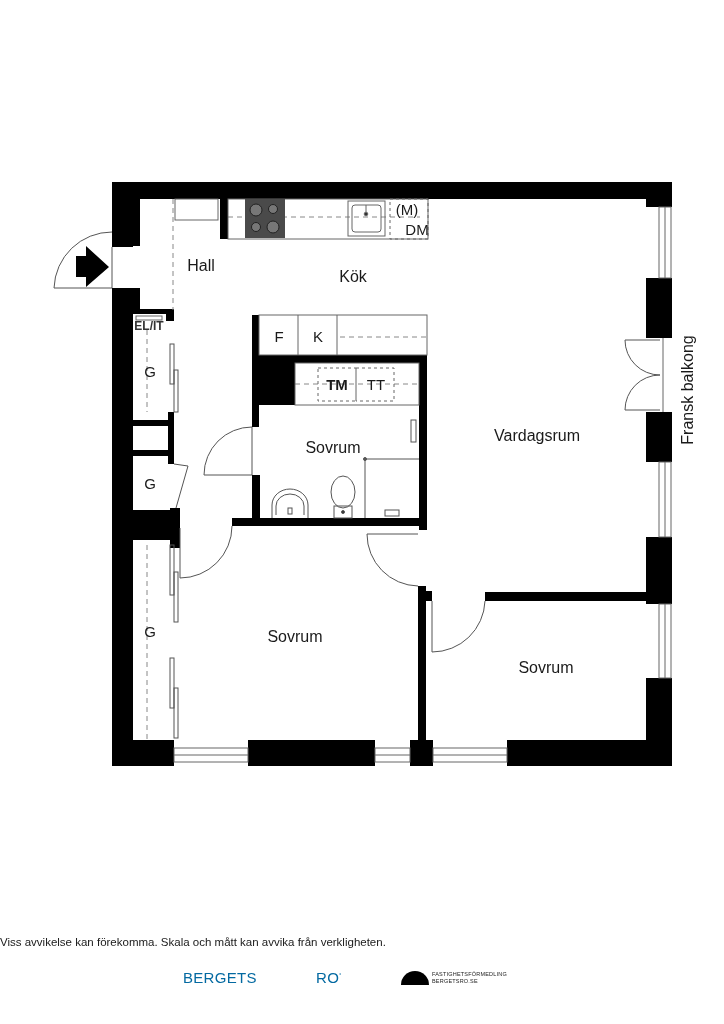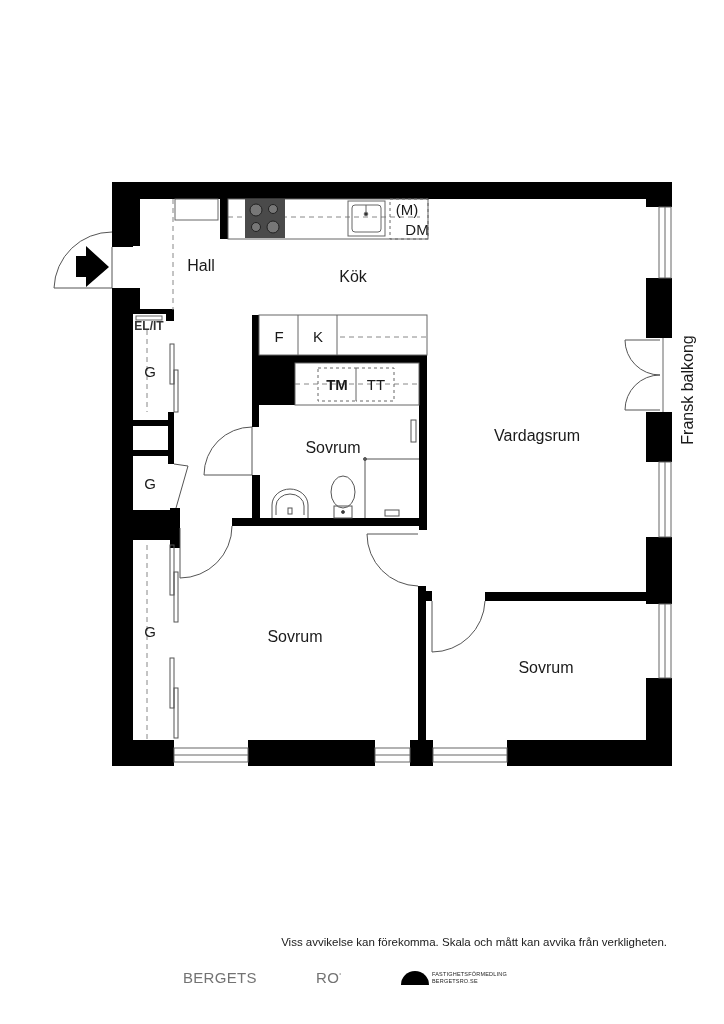--- a/index.html
+++ b/index.html
@@ -3,22 +3,22 @@
 <meta charset="utf-8">
 <style>
   html, body { margin: 0; padding: 0; background: #ffffff; }
   body { width: 724px; height: 1024px; position: relative; overflow: hidden; font-family: "Liberation Sans", sans-serif; color: #1a1a1a; }
   #plan { position: absolute; left: 0; top: 0; width: 724px; height: 1024px; }
   .lbl { position: absolute; font-family: "Liberation Sans", sans-serif; color: #1a1a1a; white-space: nowrap; transform: translate(-50%, -50%); }
   .room { font-size: 16px; }
   .small { font-size: 15px; }
   .tiny { font-size: 12px; font-weight: bold; color: #333; }
   .vertical { transform: translate(-50%, -50%) rotate(-90deg); font-size: 16px; }
-  .disclaimer { position: absolute; left: 0; width: 667px; top: 936px; text-align: right; font-size: 11.5px; color: #1a1a1a; }
-  .logo-text { position: absolute; font-size: 15px; letter-spacing: 0.3px; color: #737373; }
+  .disclaimer { position: absolute; left: 0; width: 667px; top: 936px; text-align: left; font-size: 11.5px; color: #1a1a1a; }
+  .logo-text { position: absolute; font-size: 15px; letter-spacing: 0.3px; color: #0369a1; }
   .logo-sub { position: absolute; font-size: 5.5px; line-height: 6.5px; color: #222; letter-spacing: 0.2px; }
   .logo-sup { font-size: 6px; vertical-align: super; }
 </style>
 </head>
 <body>
 
 <svg id="plan" viewBox="0 0 724 1024" xmlns="http://www.w3.org/2000/svg">
   <g fill="#000">
 
     <rect x="112" y="182" width="560" height="17"></rect>

